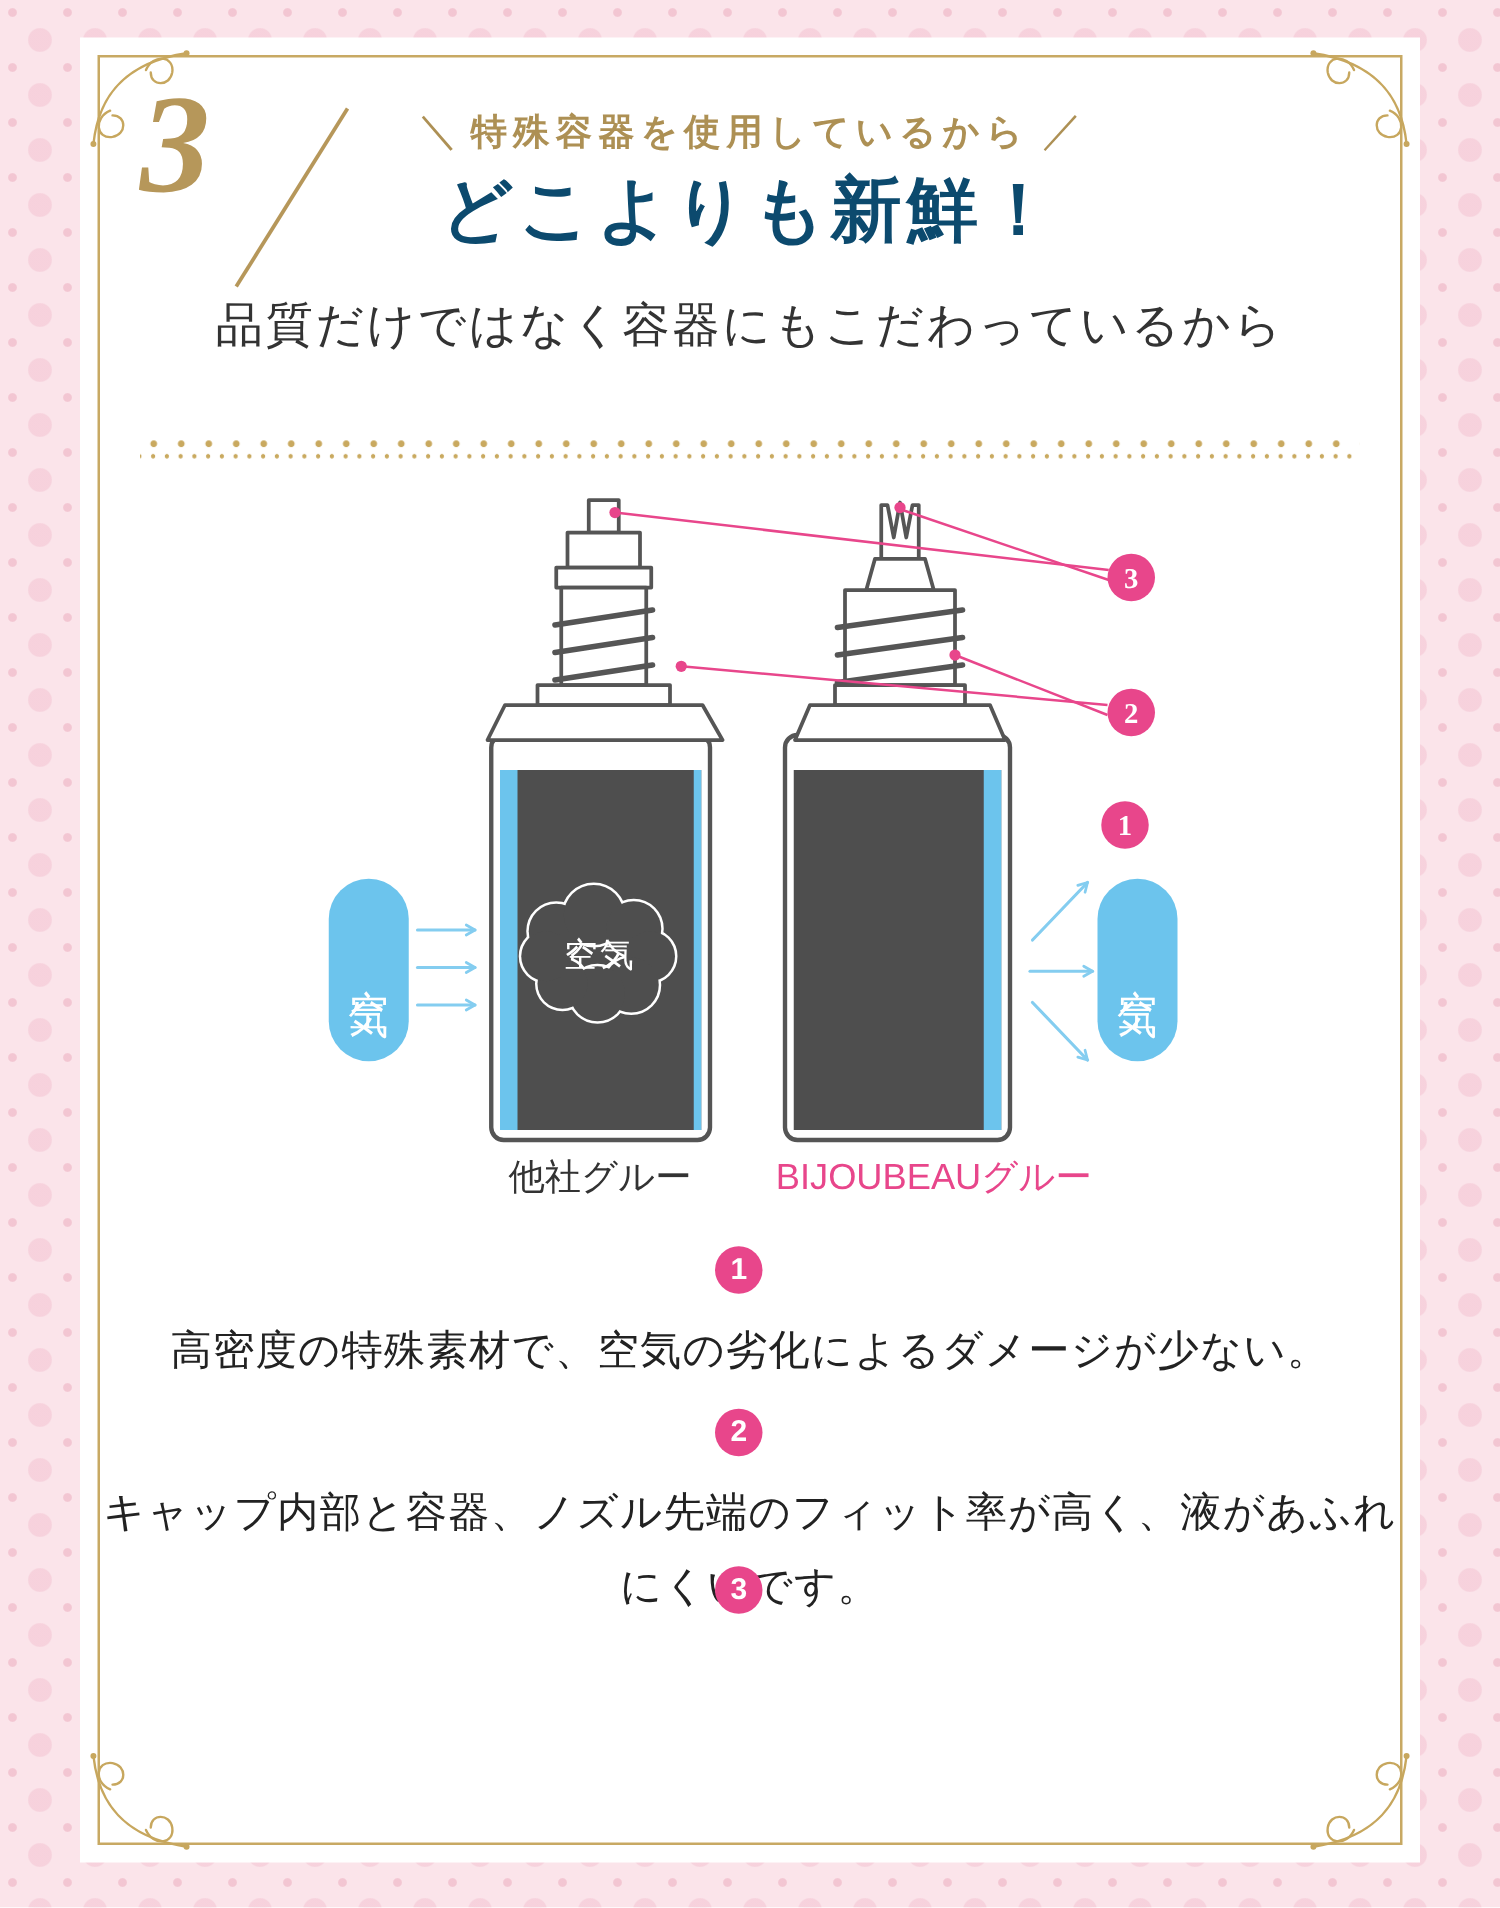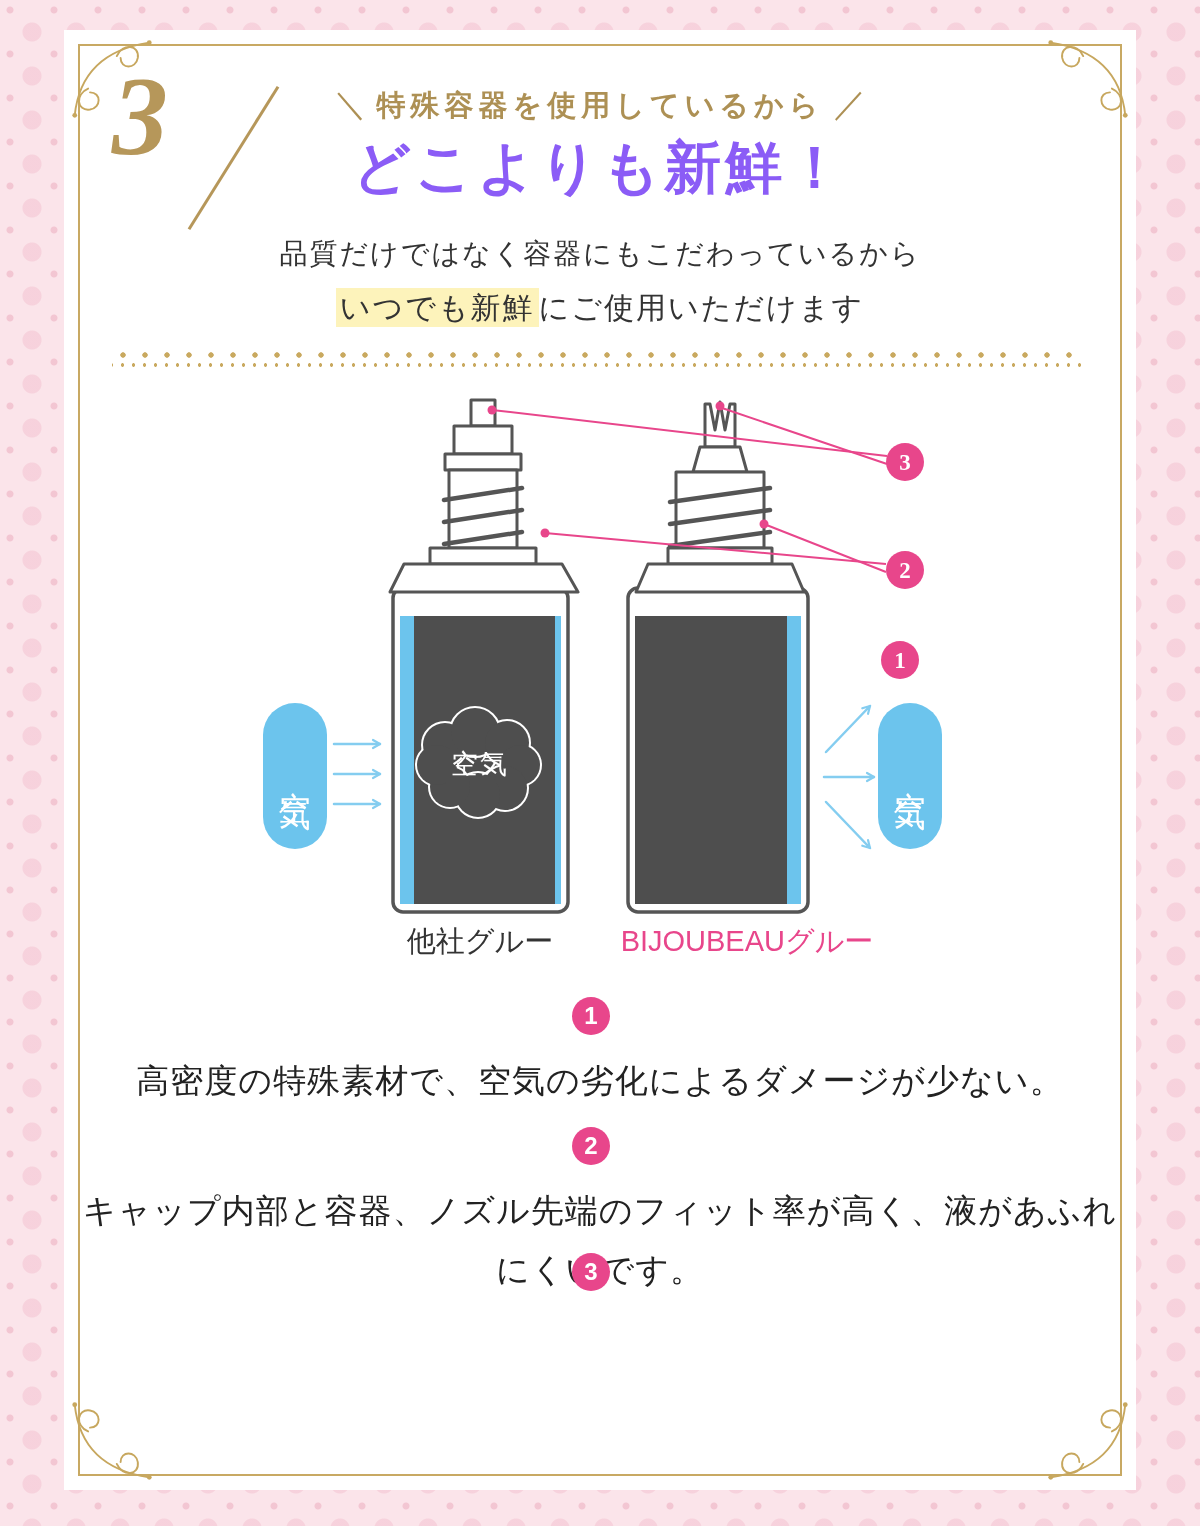--- a/index.html
+++ b/index.html
@@ -40,25 +40,25 @@
     background:#b6975a;transform:rotate(32deg);transform-origin:center;
   }
 
   .catch-line{
     position:absolute;left:0;right:0;top:52px;text-align:center;
     color:#ad9054;font-size:29px;font-weight:700;letter-spacing:5px;
   }
   .catch-line .deco{font-size:33px;font-weight:400;letter-spacing:0;padding:0 10px;color:#ad9054;}
   .main-title{
     position:absolute;left:0;right:0;top:100px;margin:0;text-align:center;
-    color:#8b5cf6;font-size:57px;font-weight:700;letter-spacing:4px;
+    color:#0c4a6e;font-size:57px;font-weight:700;letter-spacing:4px;
   }
   .lead1{
     position:absolute;left:0;right:0;top:205px;margin:0;text-align:center;
-    color:#333;font-size:28px;letter-spacing:2px;
+    color:#333;font-size:38px;letter-spacing:2px;
   }
   .lead2{
     position:absolute;left:0;right:0;top:258px;margin:0;text-align:center;
     color:#333;font-size:30px;letter-spacing:2px;
   }
   .hl{background:#fdf3bb;padding:3px 4px;}
 
   .divider{
     position:absolute;left:48px;right:48px;top:320px;height:20px;
     background-image:
@@ -150,21 +150,20 @@
     <div class="section-number">3</div>
     <div class="section-slash"></div>
 
     <div class="catch-line">
       <span class="deco">＼</span><span>特殊容器を使用しているから</span><span class="deco">／</span>
     </div>
 
     <h1 class="main-title">どこよりも新鮮！</h1>
 
     <p class="lead1">品質だけではなく容器にもこだわっているから</p>
-    <p class="lead2"><span class="hl">いつでも新鮮</span><span>にご使用いただけます</span></p>
 
     <div class="divider"></div>
 
     <svg class="diagram-svg" width="740" height="575" viewBox="0 0 740 575">
       <defs>
         <marker id="abh" markerWidth="14" markerHeight="14" refX="9" refY="6" orient="auto" markerUnits="userSpaceOnUse">
           <path d="M2,2 L9,6 L2,10" fill="none" stroke="#84cdf0" stroke-width="2.2" stroke-linecap="round" stroke-linejoin="round"></path>
         </marker>
       </defs>
 

